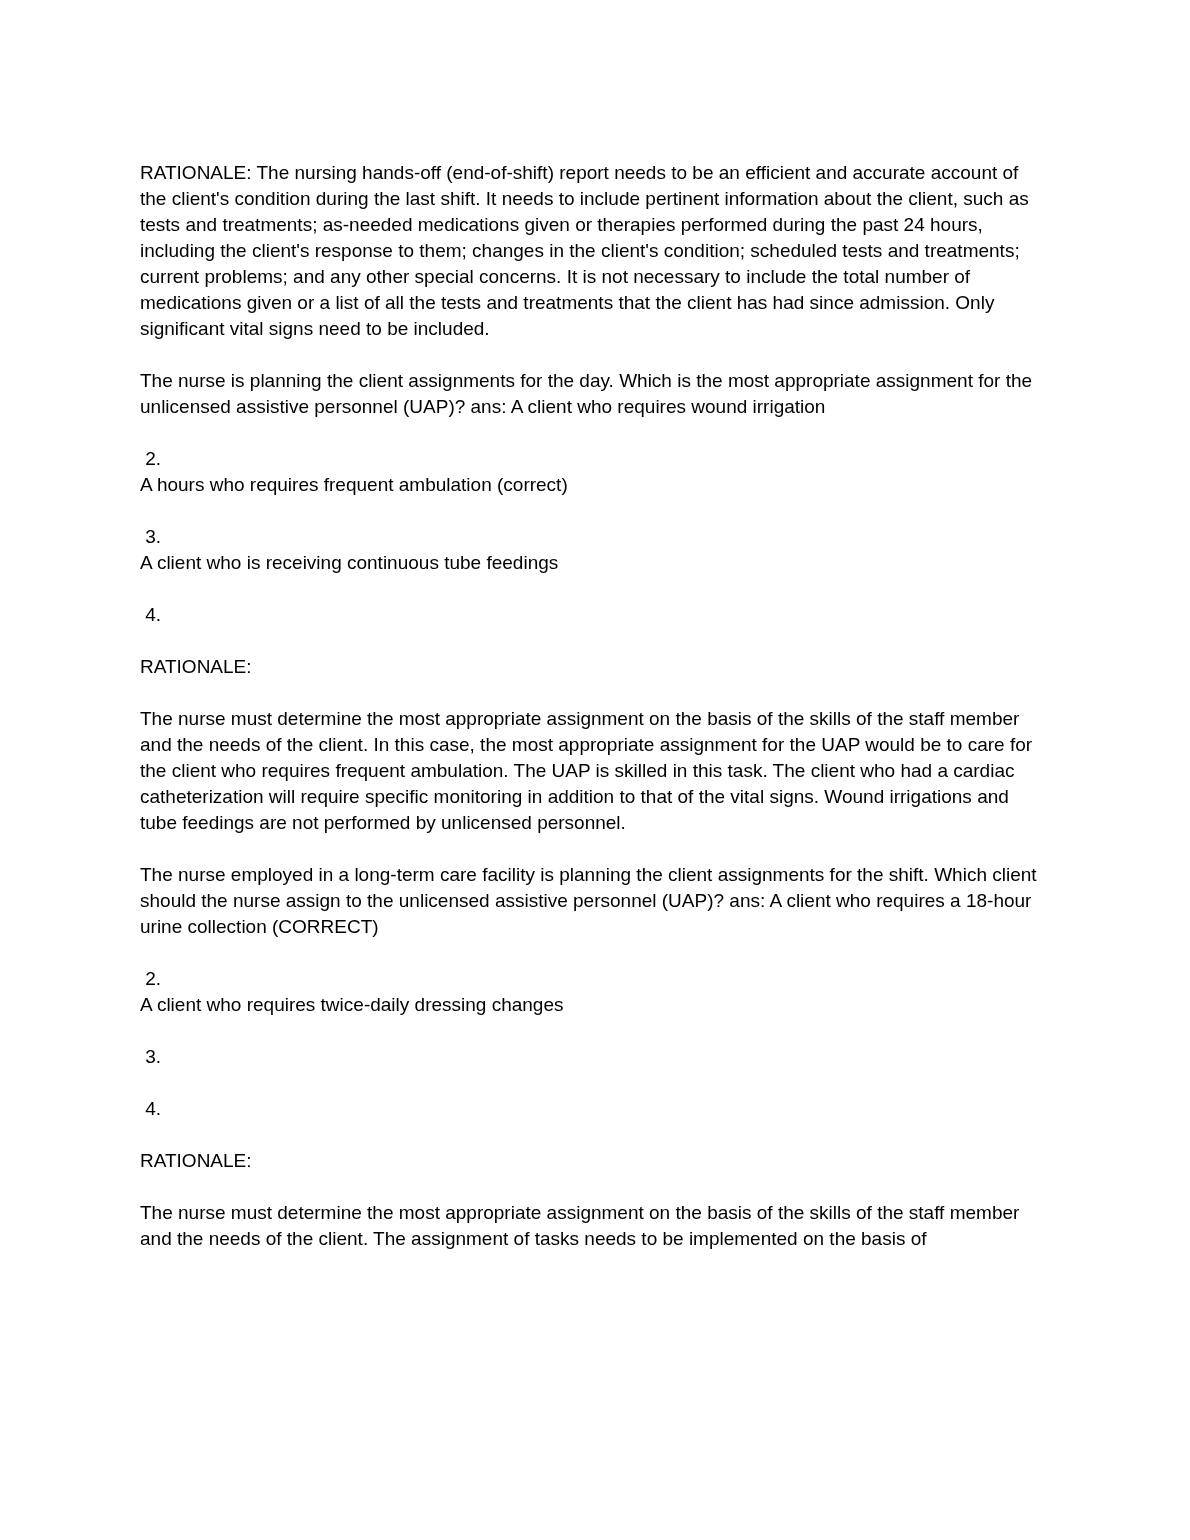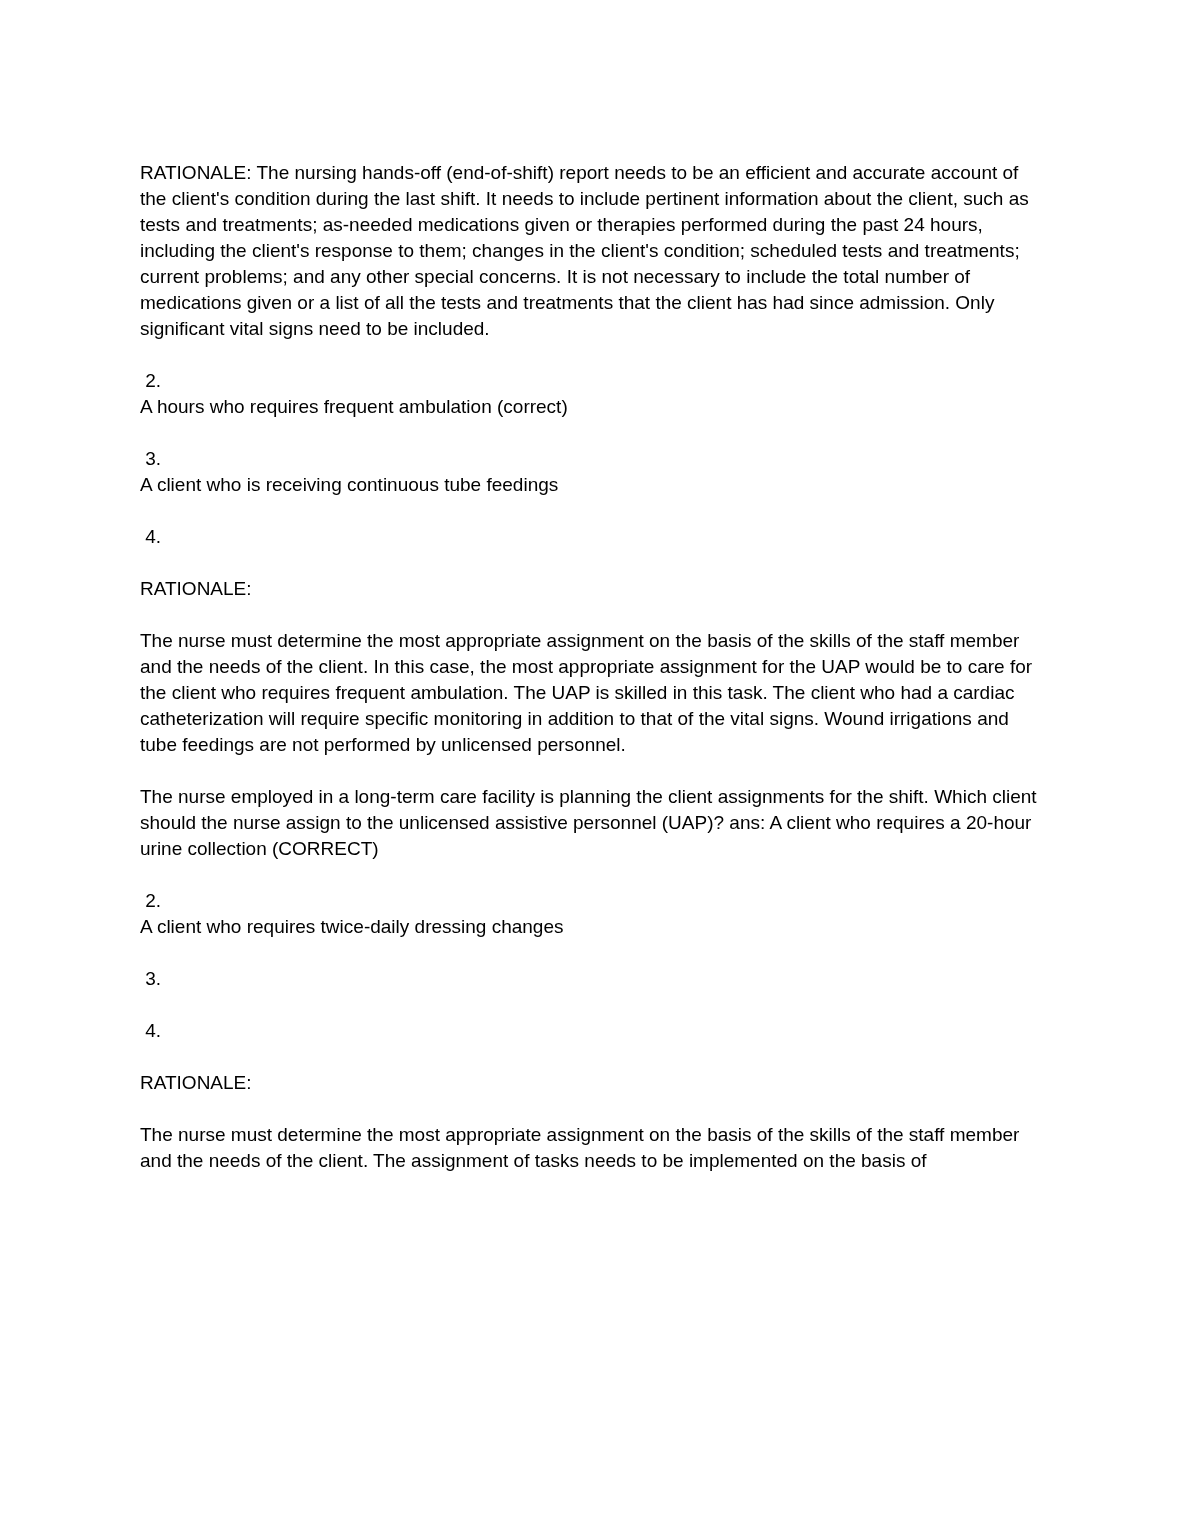--- a/index.html
+++ b/index.html
@@ -29,32 +29,33 @@
   .extra-gap { margin-top: 26px; }
 </style>
 </head>
 <body>
 
 <div class="page">
   <div class="content">
 
     <p class="block">RATIONALE: The nursing hands-off (end-of-shift) report needs to be an efficient and accurate account of the client's condition during the last shift. It needs to include pertinent information about the client, such as tests and treatments; as-needed medications given or therapies performed during the past 24 hours, including the client's response to them; changes in the client's condition; scheduled tests and treatments; current problems; and any other special concerns. It is not necessary to include the total number of medications given or a list of all the tests and treatments that the client has had since admission. Only significant vital signs need to be included.</p>
 
+    <p class="block">The nurse is planning the client assignments for the day. Which is the most appropriate assignment for the unlicensed assistive personnel (UAP)? ans: A client who requires wound irrigation</p>
 
     <p class="block"><span> 2.</span><br><span>A hours who requires frequent ambulation (correct)</span></p>
 
     <p class="block"><span> 3.</span><br><span>A client who is receiving continuous tube feedings</span></p>
 
     <p class="block"><span> 4.</span><br></p>
 
     <p class="block">RATIONALE:</p>
 
     <p class="block">The nurse must determine the most appropriate assignment on the basis of the skills of the staff member and the needs of the client. In this case, the most appropriate assignment for the UAP would be to care for the client who requires frequent ambulation. The UAP is skilled in this task. The client who had a cardiac catheterization will require specific monitoring in addition to that of the vital signs. Wound irrigations and tube feedings are not performed by unlicensed personnel.</p>
 
-    <p class="block">The nurse employed in a long-term care facility is planning the client assignments for the shift. Which client should the nurse assign to the unlicensed assistive personnel (UAP)? ans: A client who requires a 20-hour urine collection (CORRECT)</p>
+    <p class="block">The nurse employed in a long-term care facility is planning the client assignments for the shift. Which client should the nurse assign to the unlicensed assistive personnel (UAP)? ans: A client who requires a 18-hour urine collection (CORRECT)</p>
 
     <p class="block"><span> 2.</span><br><span>A client who requires twice-daily dressing changes</span></p>
 
     <p class="block"><span> 3.</span><br></p>
 
     <p class="block"><span> 4.</span><br></p>
 
     <p class="block extra-gap">RATIONALE:</p>
 
     <p class="block">The nurse must determine the most appropriate assignment on the basis of the skills of the staff member and the needs of the client. The assignment of tasks needs to be implemented on the basis of</p>

